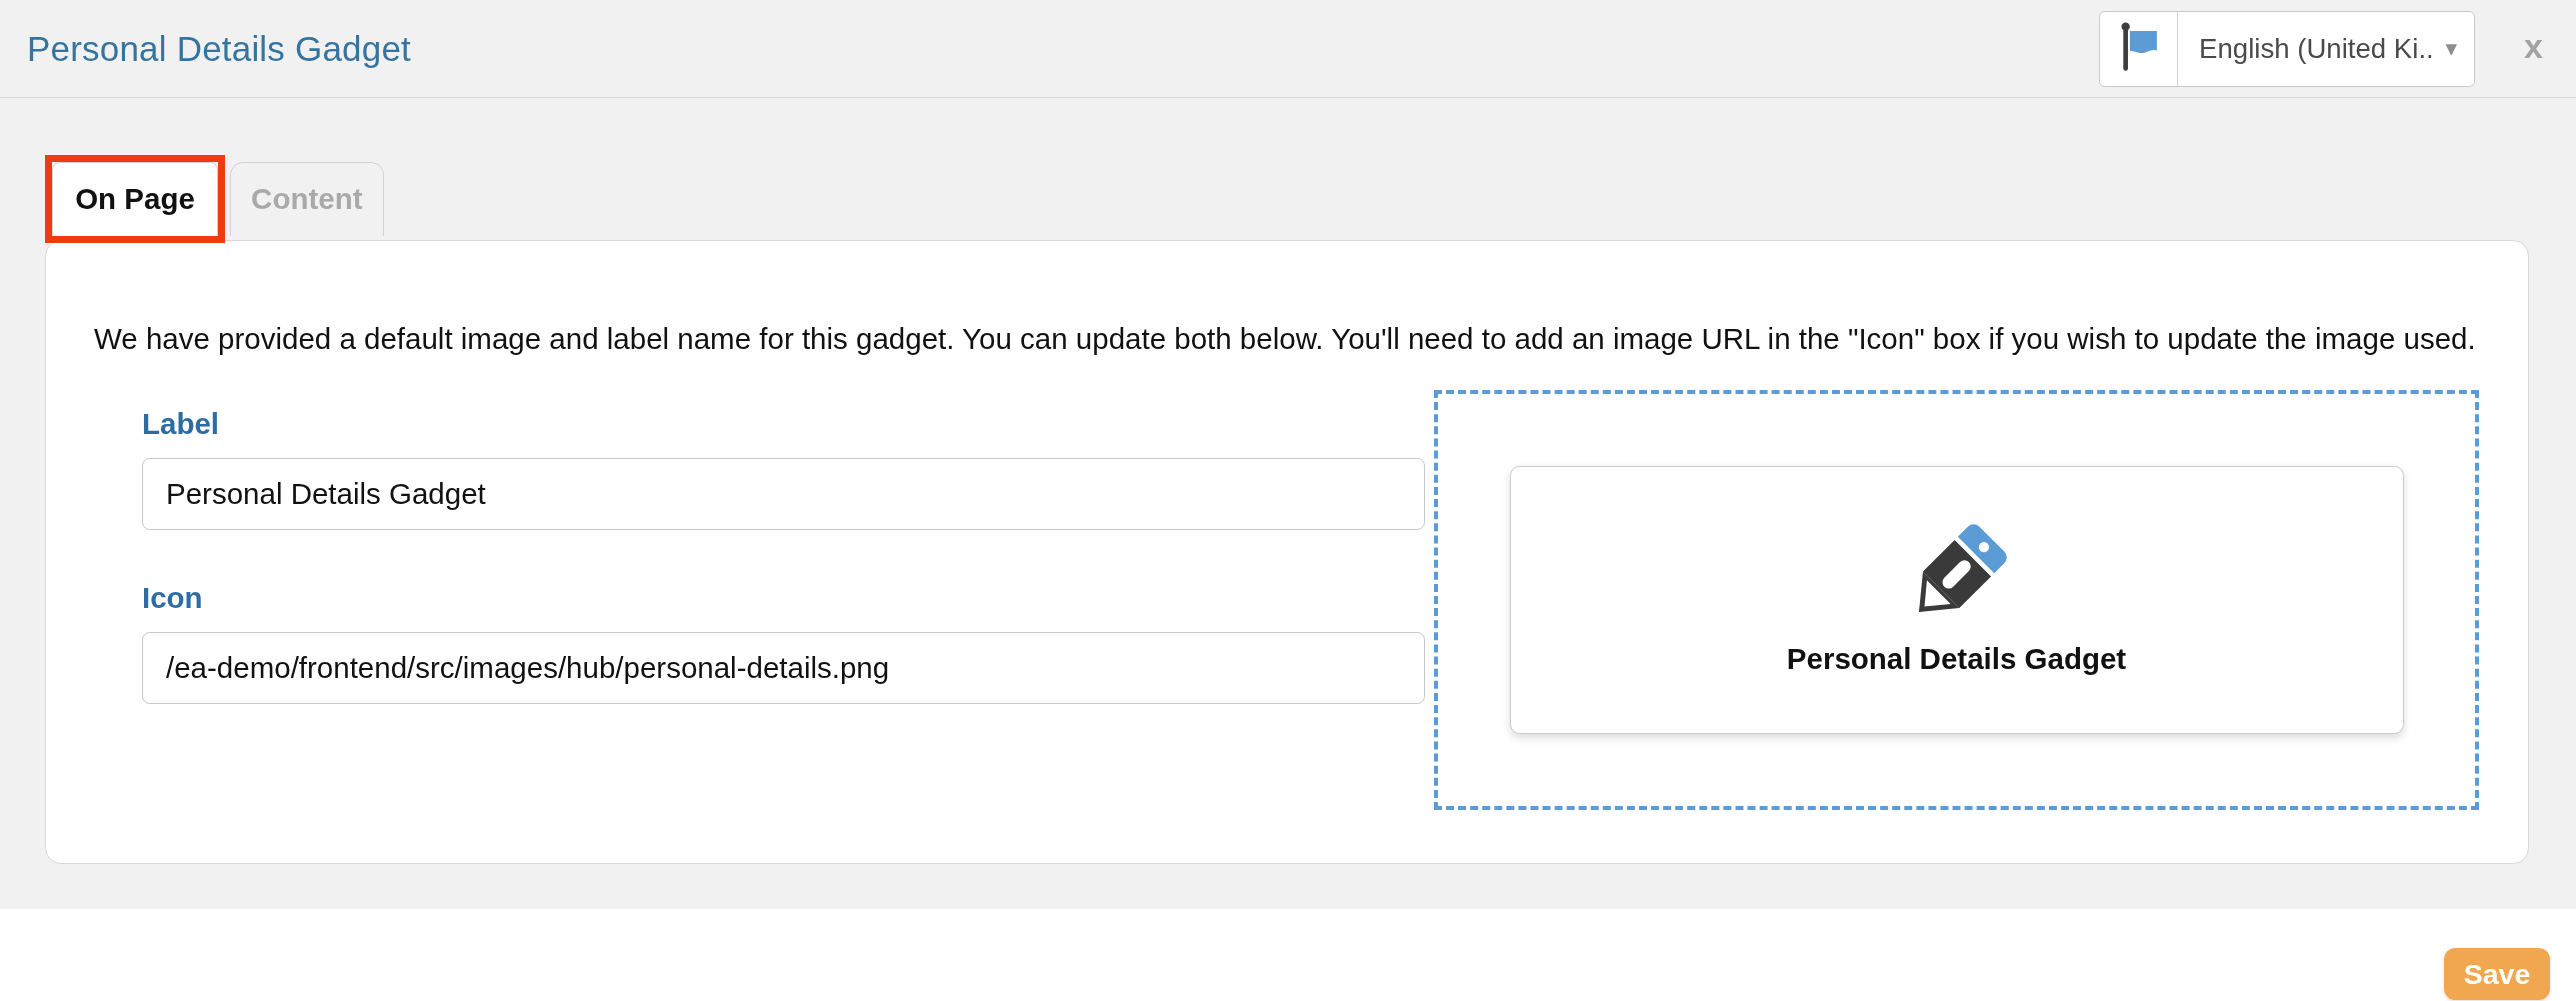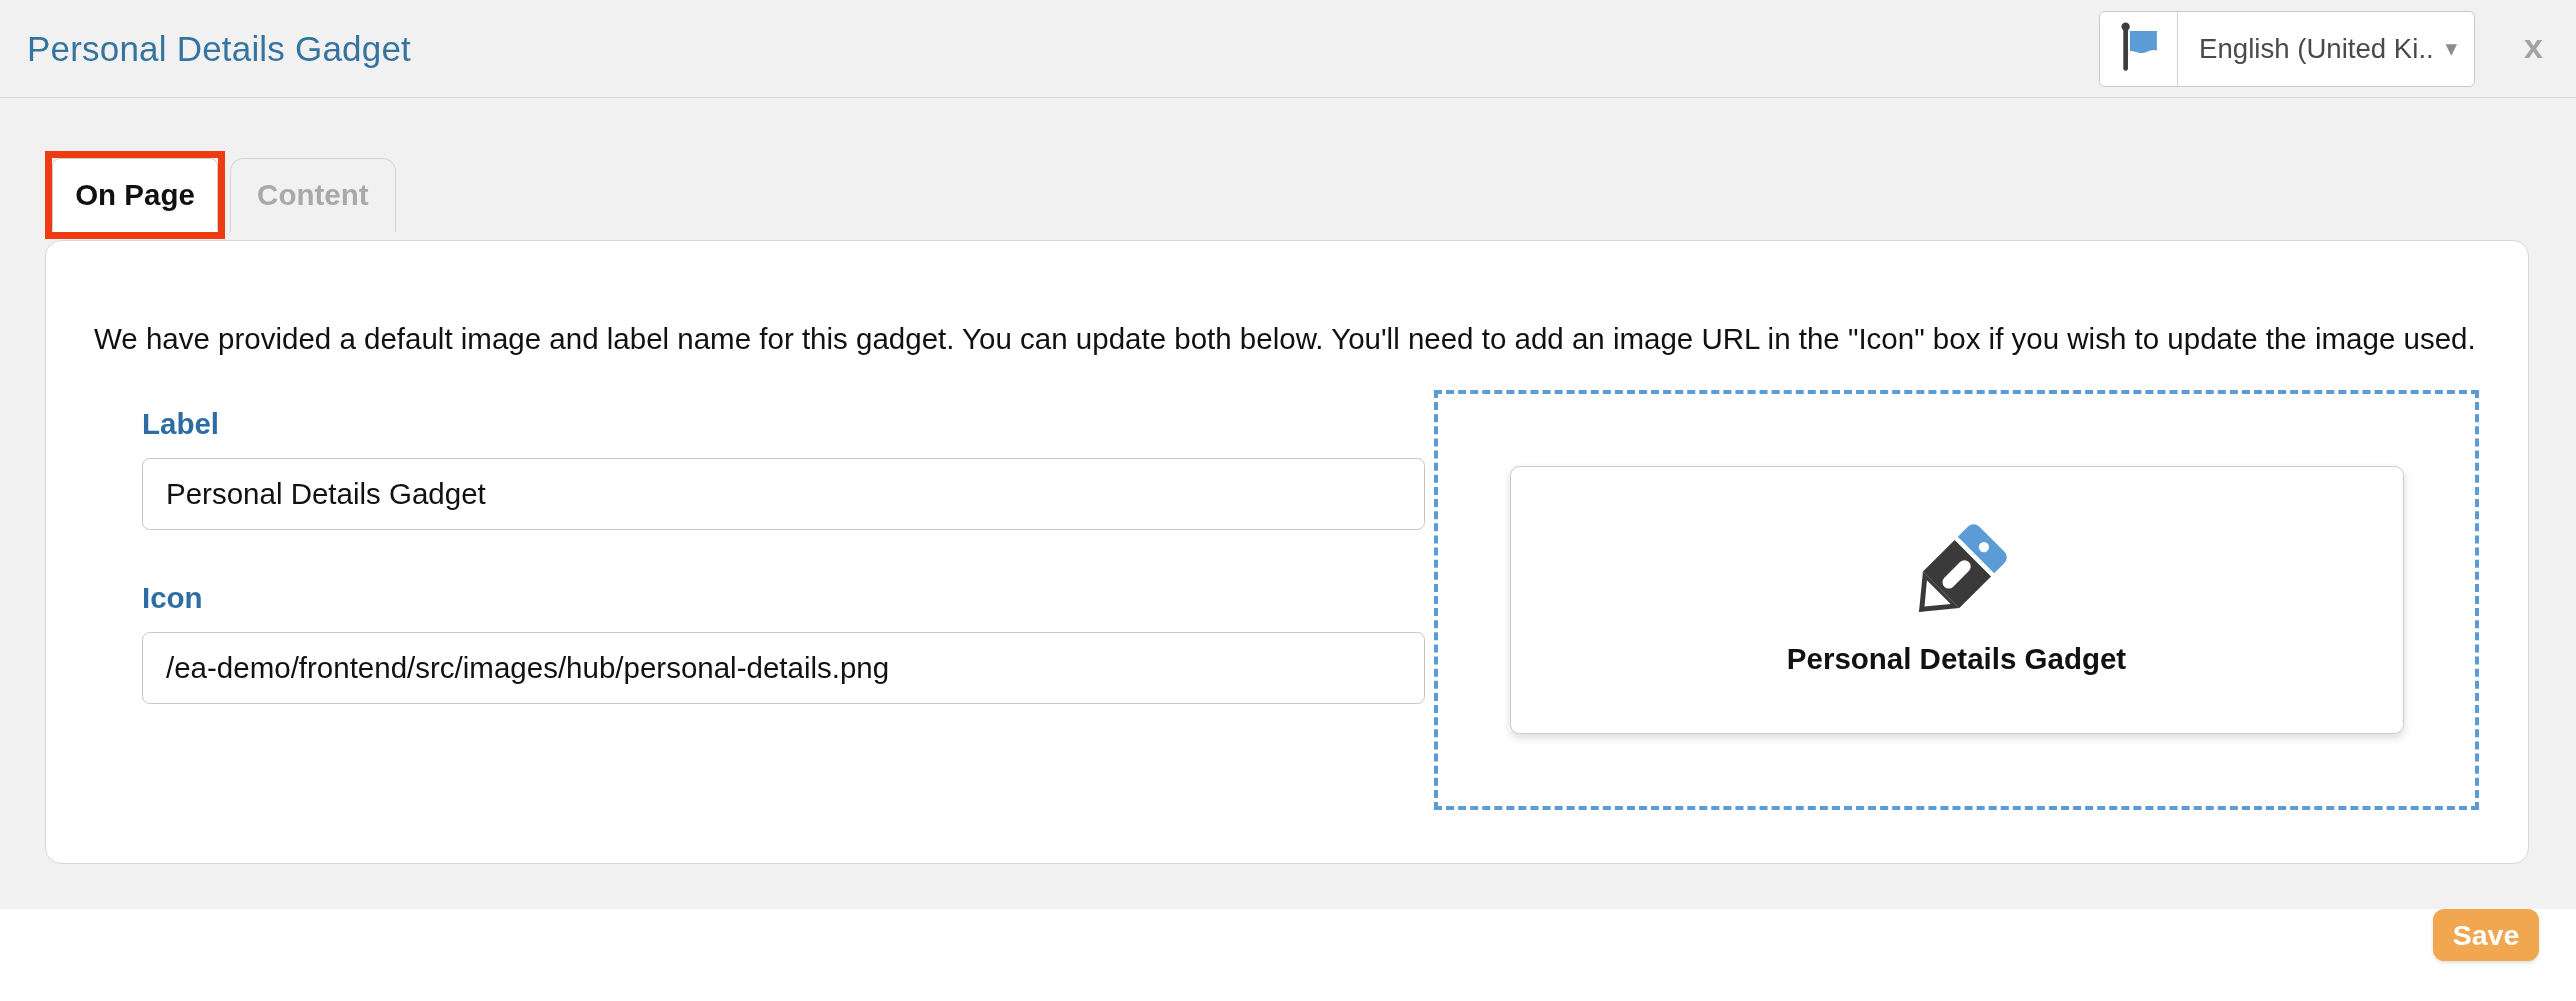--- a/index.html
+++ b/index.html
@@ -80,21 +80,21 @@
 
   
   .modal-body {
     background: #f1f1f1;
     height: 811px;
     position: relative;
   }
 
   .tabs-row {
     display: flex;
-    align-items: flex-start;
+    align-items: center;
     padding: 53px 0 0 45px;
     height: 142px; 
   }
   .annotation-highlight {
     border: 7.6px solid #ee3b12;
     background: #ffffff;
     position: relative;
     z-index: 3;
     height: 88px;
     margin-bottom: -7.6px;
@@ -110,21 +110,21 @@
   .tab.active {
     width: 166px;
     height: 73px;
     background: #ffffff;
     color: #111111;
     border: 1px solid #d0d0d0;
     border-bottom: none;
     border-radius: 7.6px 7.6px 0 0;
   }
   .tab.inactive {
-    width: 166px;
+    width: 154px;
     height: 74px;
     margin-top: 6.7px;
     margin-left: 4.8px;
     background: #f1f1f1;
     color: #a9a9a9;
     border: 1.9px solid #d4d4d4;
     border-bottom: none;
     border-radius: 13.3px 13.3px 0 0;
     position: relative;
     z-index: 1;
@@ -202,23 +202,23 @@
     font-size: 29.5px;
     font-weight: 700;
     color: #111111;
   }
 
   
   .footer {
     height: 91px;
     background: #ffffff;
     display: flex;
-    align-items: flex-start;
+    align-items: flex-end;
     justify-content: flex-end;
-    padding-right: 37px;
+    padding-right: 26px;
   }
   .save-btn {
     width: 106px;
     height: 52px;
     background: #f0a750;
     color: #ffffff;
     font-family: "Liberation Sans", sans-serif;
     font-weight: 700;
     font-size: 28.5px;
     border: none;

